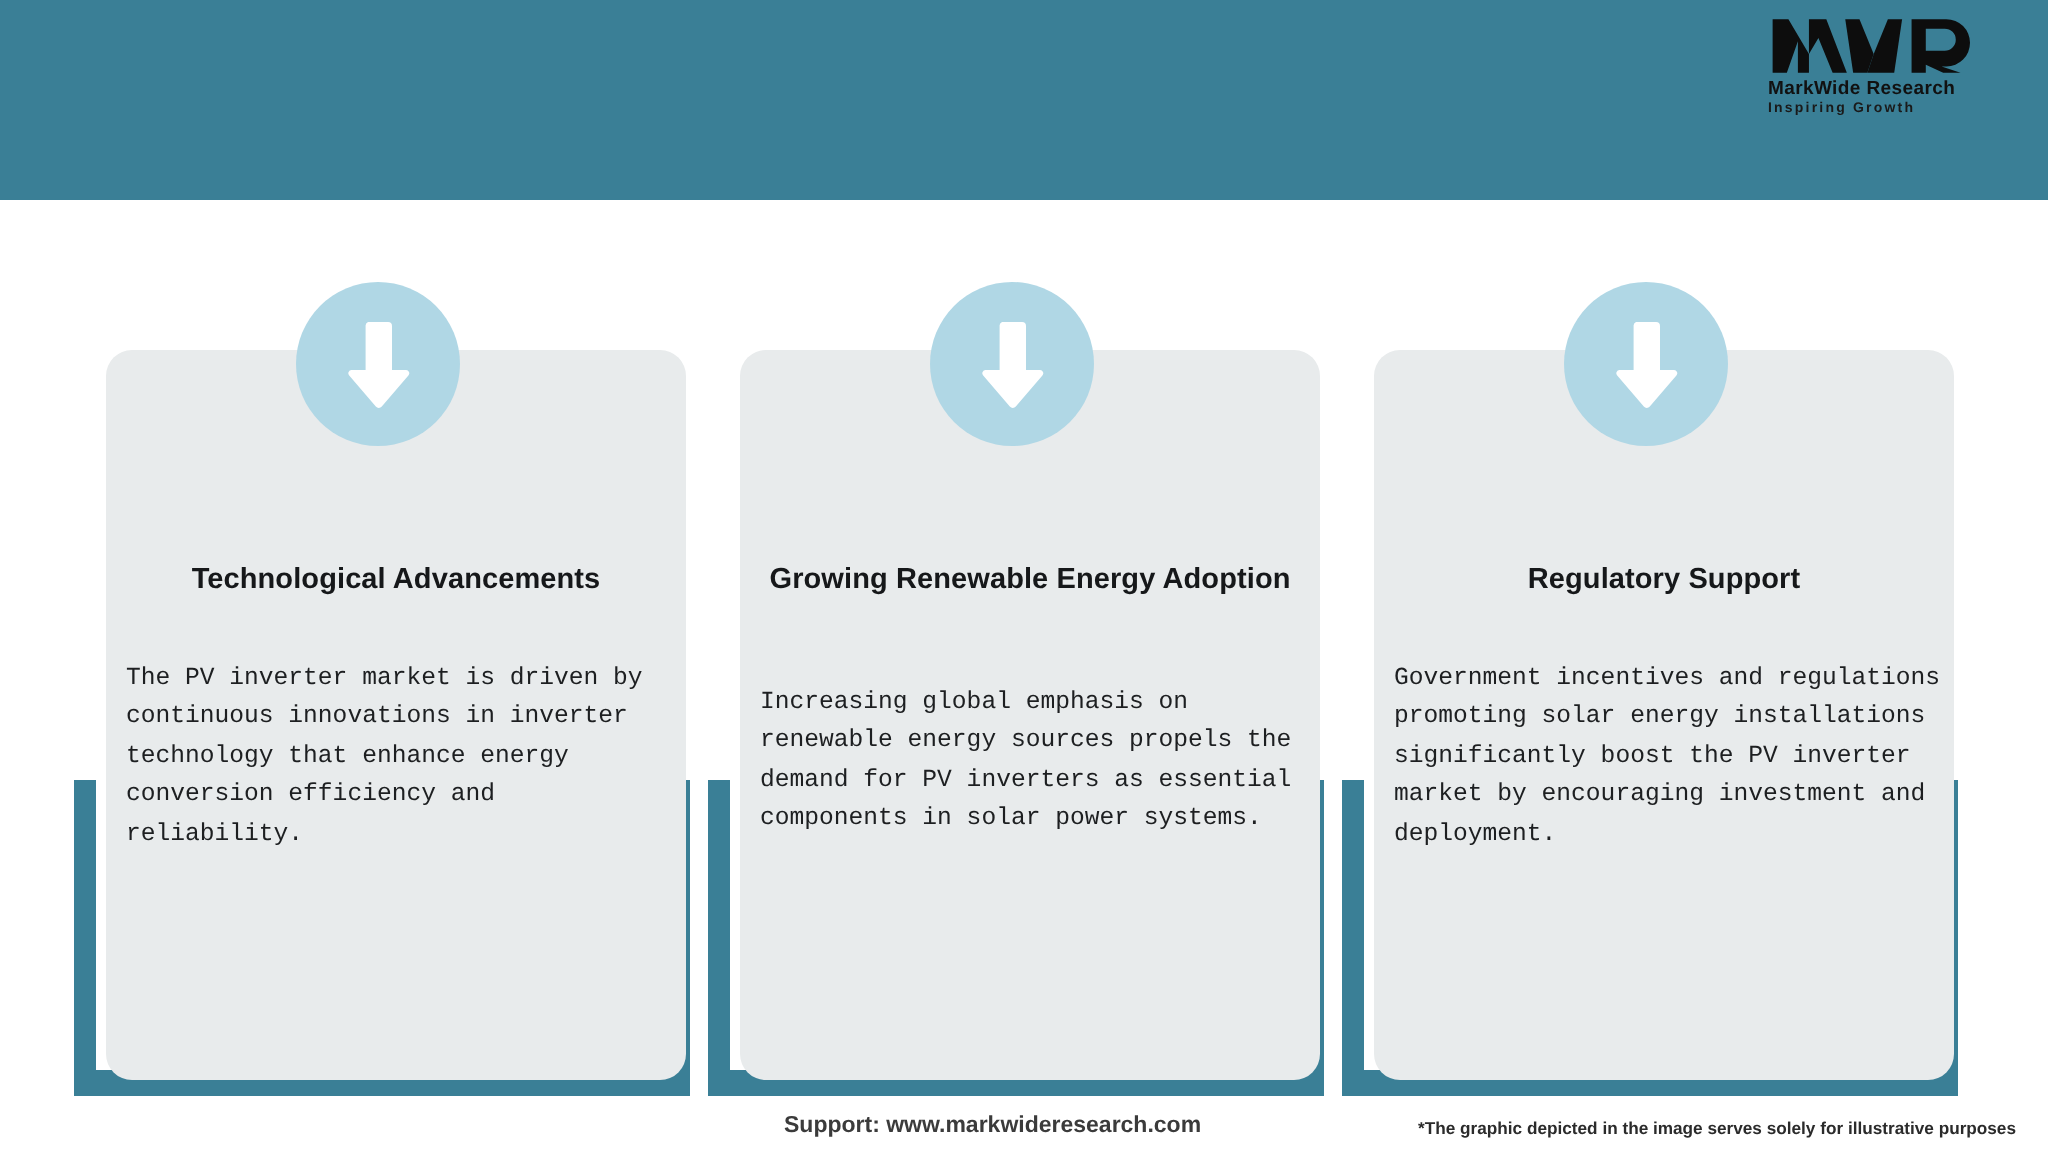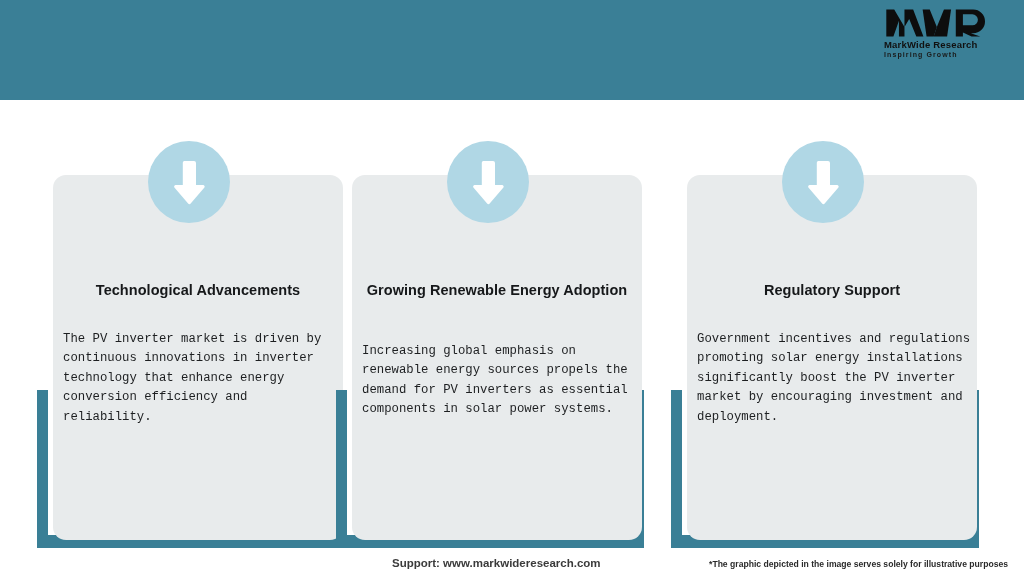--- a/index.html
+++ b/index.html
@@ -76,21 +76,21 @@
   }
 
   
   .card-group {
     position: absolute;
     top: 0;
     width: 290px;
     height: 576px;
   }
   .card-group.g1 { left: 53px; }
-  .card-group.g2 { left: 352px; border-radius: 13px; }
+  .card-group.g2 { left: 370px; border-radius: 13px; }
   .card-group.g3 { left: 687px; }
 
   
   .bracket {
     position: absolute;
     left: -16px;
     top: 390px;
     width: 308px;
     height: 158px;
   }

